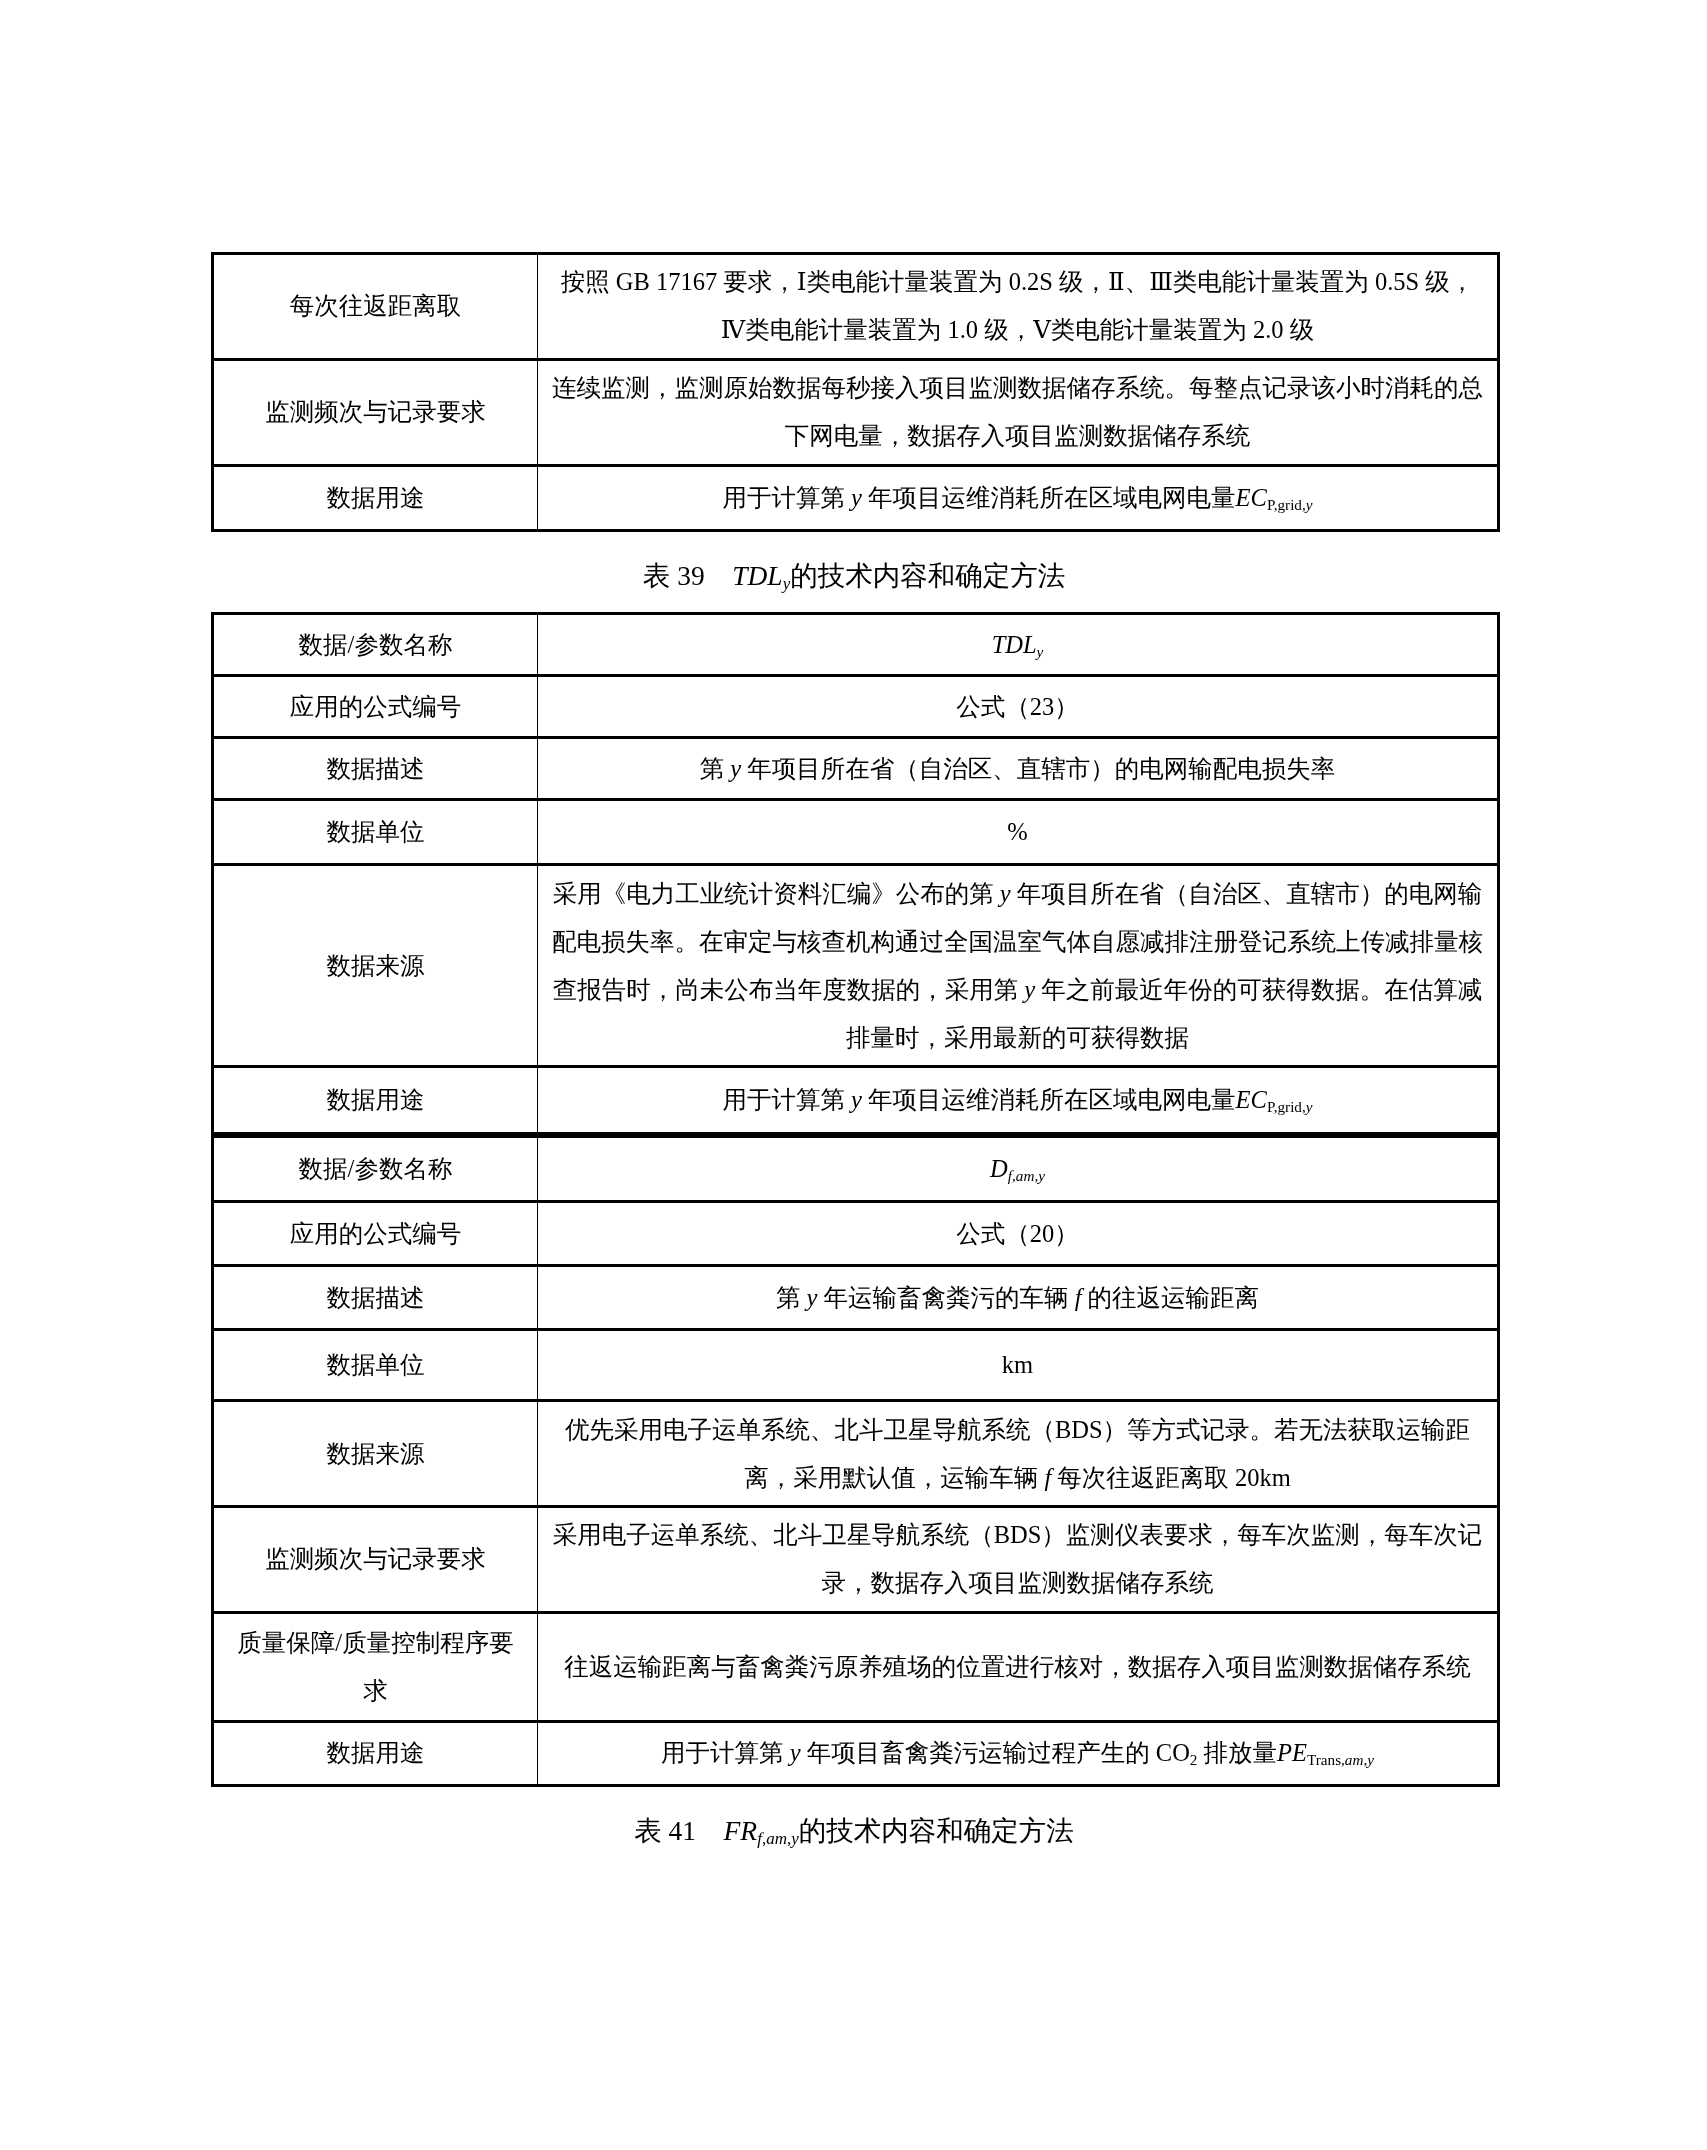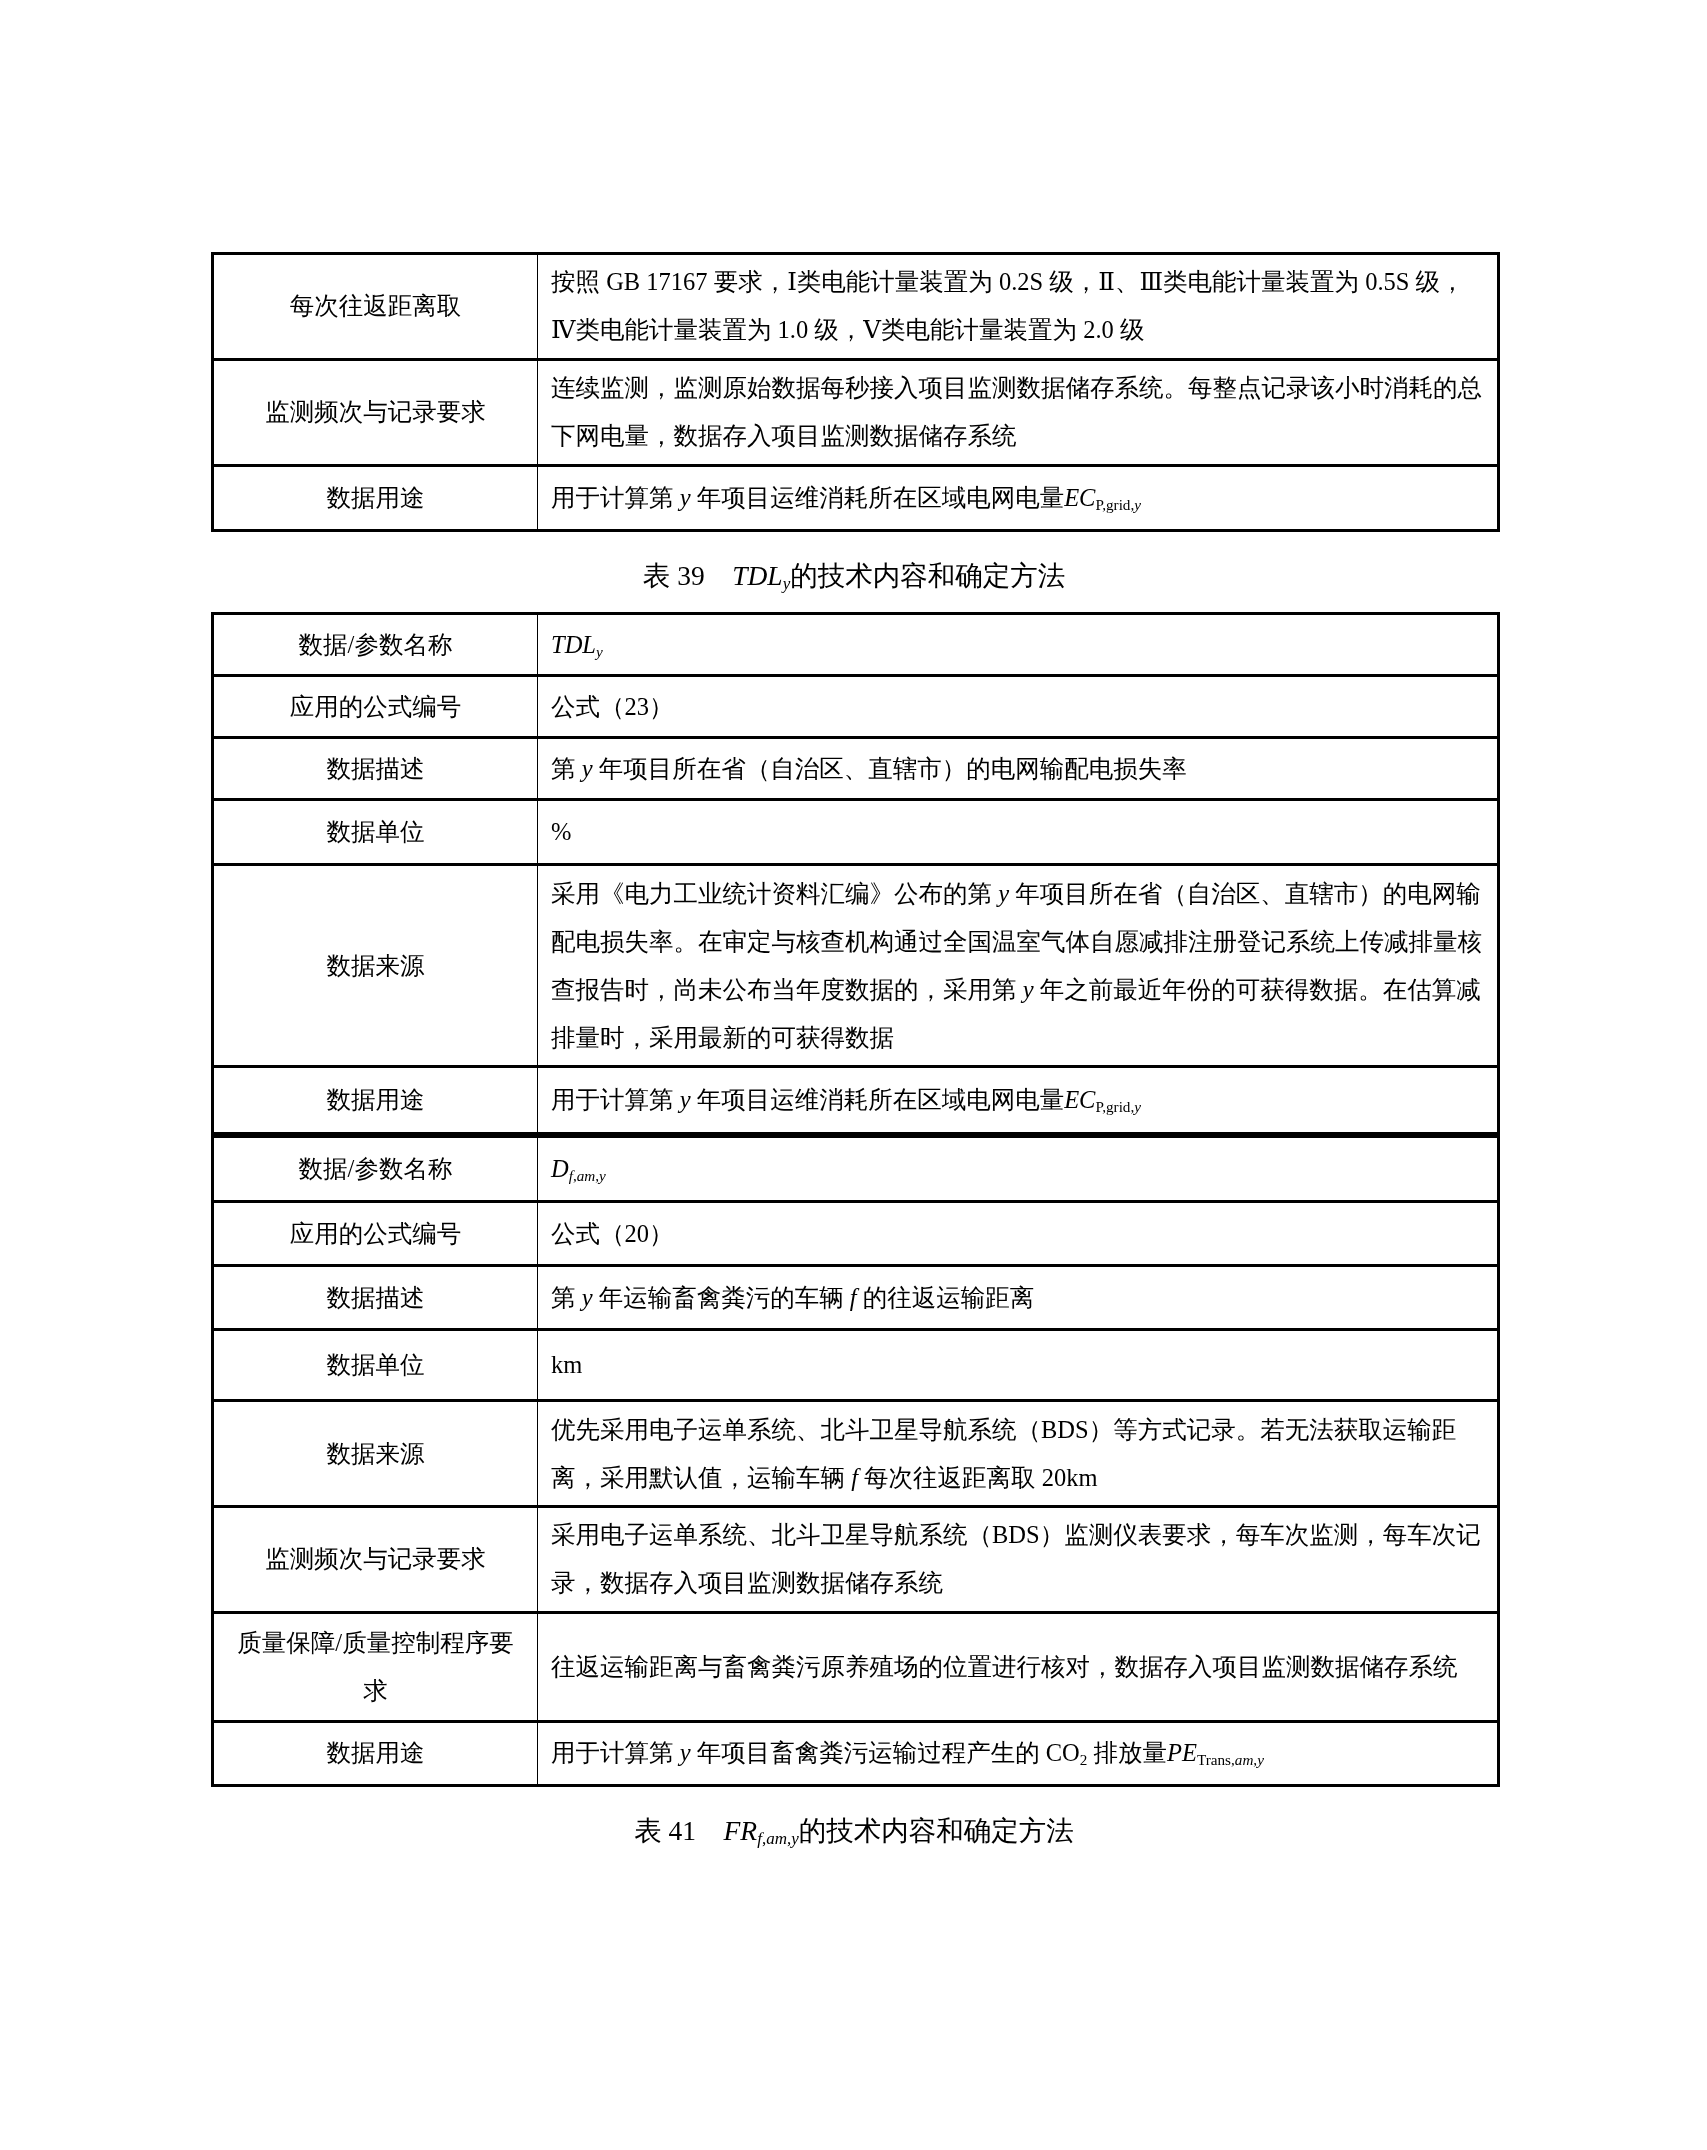--- a/index.html
+++ b/index.html
@@ -35,21 +35,21 @@
     border-bottom-width: 3px;
     vertical-align: middle;
     font-size: 24.5px;
     line-height: 48px;
   }
   td.label-cell {
     text-align: center;
     padding: 3.4px 13px;
   }
   td.content-cell {
-    text-align: left;
+    text-align: center;
     padding: 3.4px 13px;
   }
   .table-caption {
     width: 1286px;
     margin-left: 211px;
     text-align: center;
     font-size: 27.5px;
     font-weight: normal;
     line-height: 1.45;
   }

